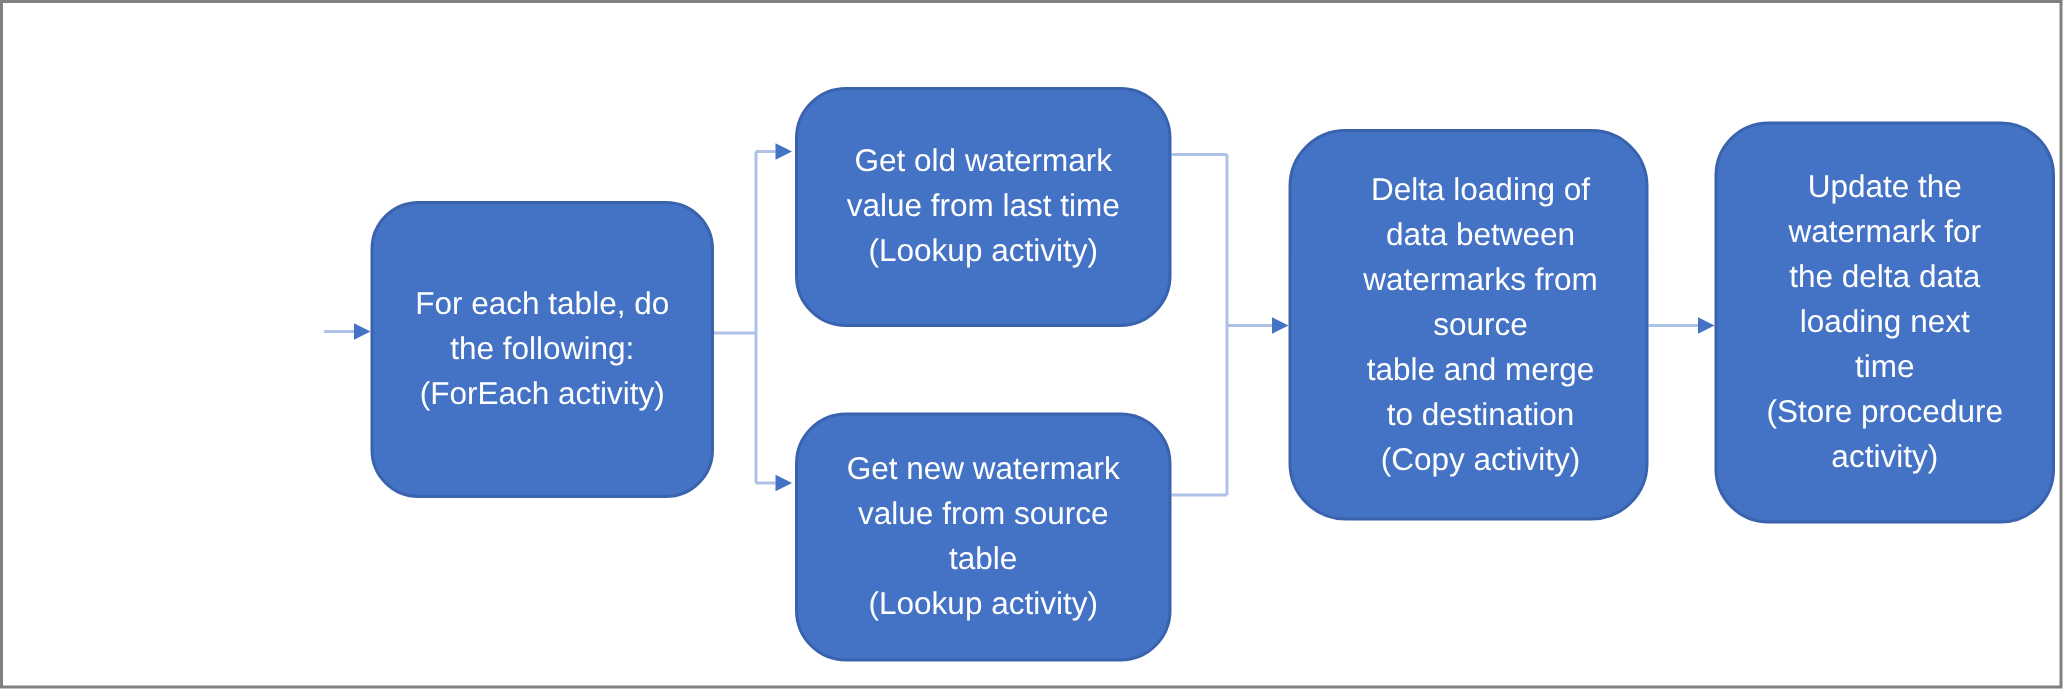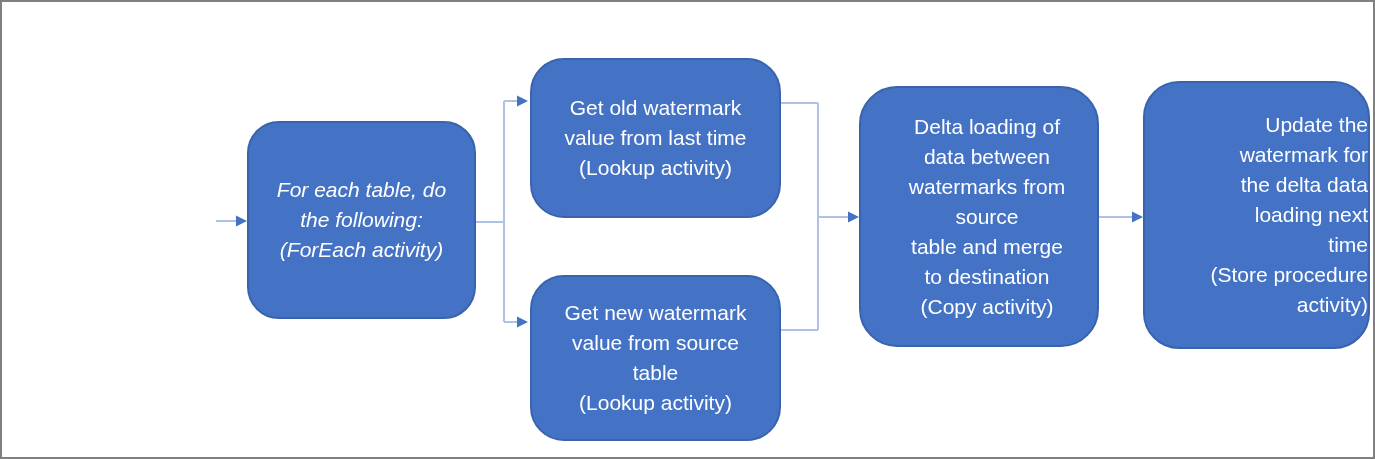--- a/index.html
+++ b/index.html
@@ -48,25 +48,25 @@
     justify-content:center;
     text-align:center;
   }
   .node-text{
     font-size:21px;
     line-height:30px;
     white-space:pre-line;
     width:100%;
   }
   .n1{left:14px;  top:130px; width:200px; height:178px; border-radius:30px;}
-  .n2{left:245px; top:119px; width:229px; height:198px; border-radius:32px;font-style:italic;}
+  .n2{left:245px; top:132px; width:229px; height:198px; border-radius:32px;}
   .n3{left:528px; top:20px;  width:251px; height:160px; border-radius:34px;margin-top:36px;}
   .n4{left:528px; top:247px; width:251px; height:166px; border-radius:34px;margin-top:26px;}
   .n5{left:857px; top:84px;  width:240px; height:261px; border-radius:38px;padding-left:16px;}
-  .n6{left:1141px;top:79px;  width:227px; height:268px; border-radius:36px;text-align:right;}
+  .n6{left:1141px;top:79px;  width:227px; height:268px; border-radius:36px;}
 </style>
 </head>
 <body>
 
 <div class="frame">
 
   <svg class="connectors" viewBox="0 0 1375 459" xmlns="http://www.w3.org/2000/svg">
 
     <line class="edge" x1="214" y1="219" x2="235" y2="219"></line>
     <path class="arrowhead" d="M245,219 L234,213.5 L234,224.5 Z"></path>

